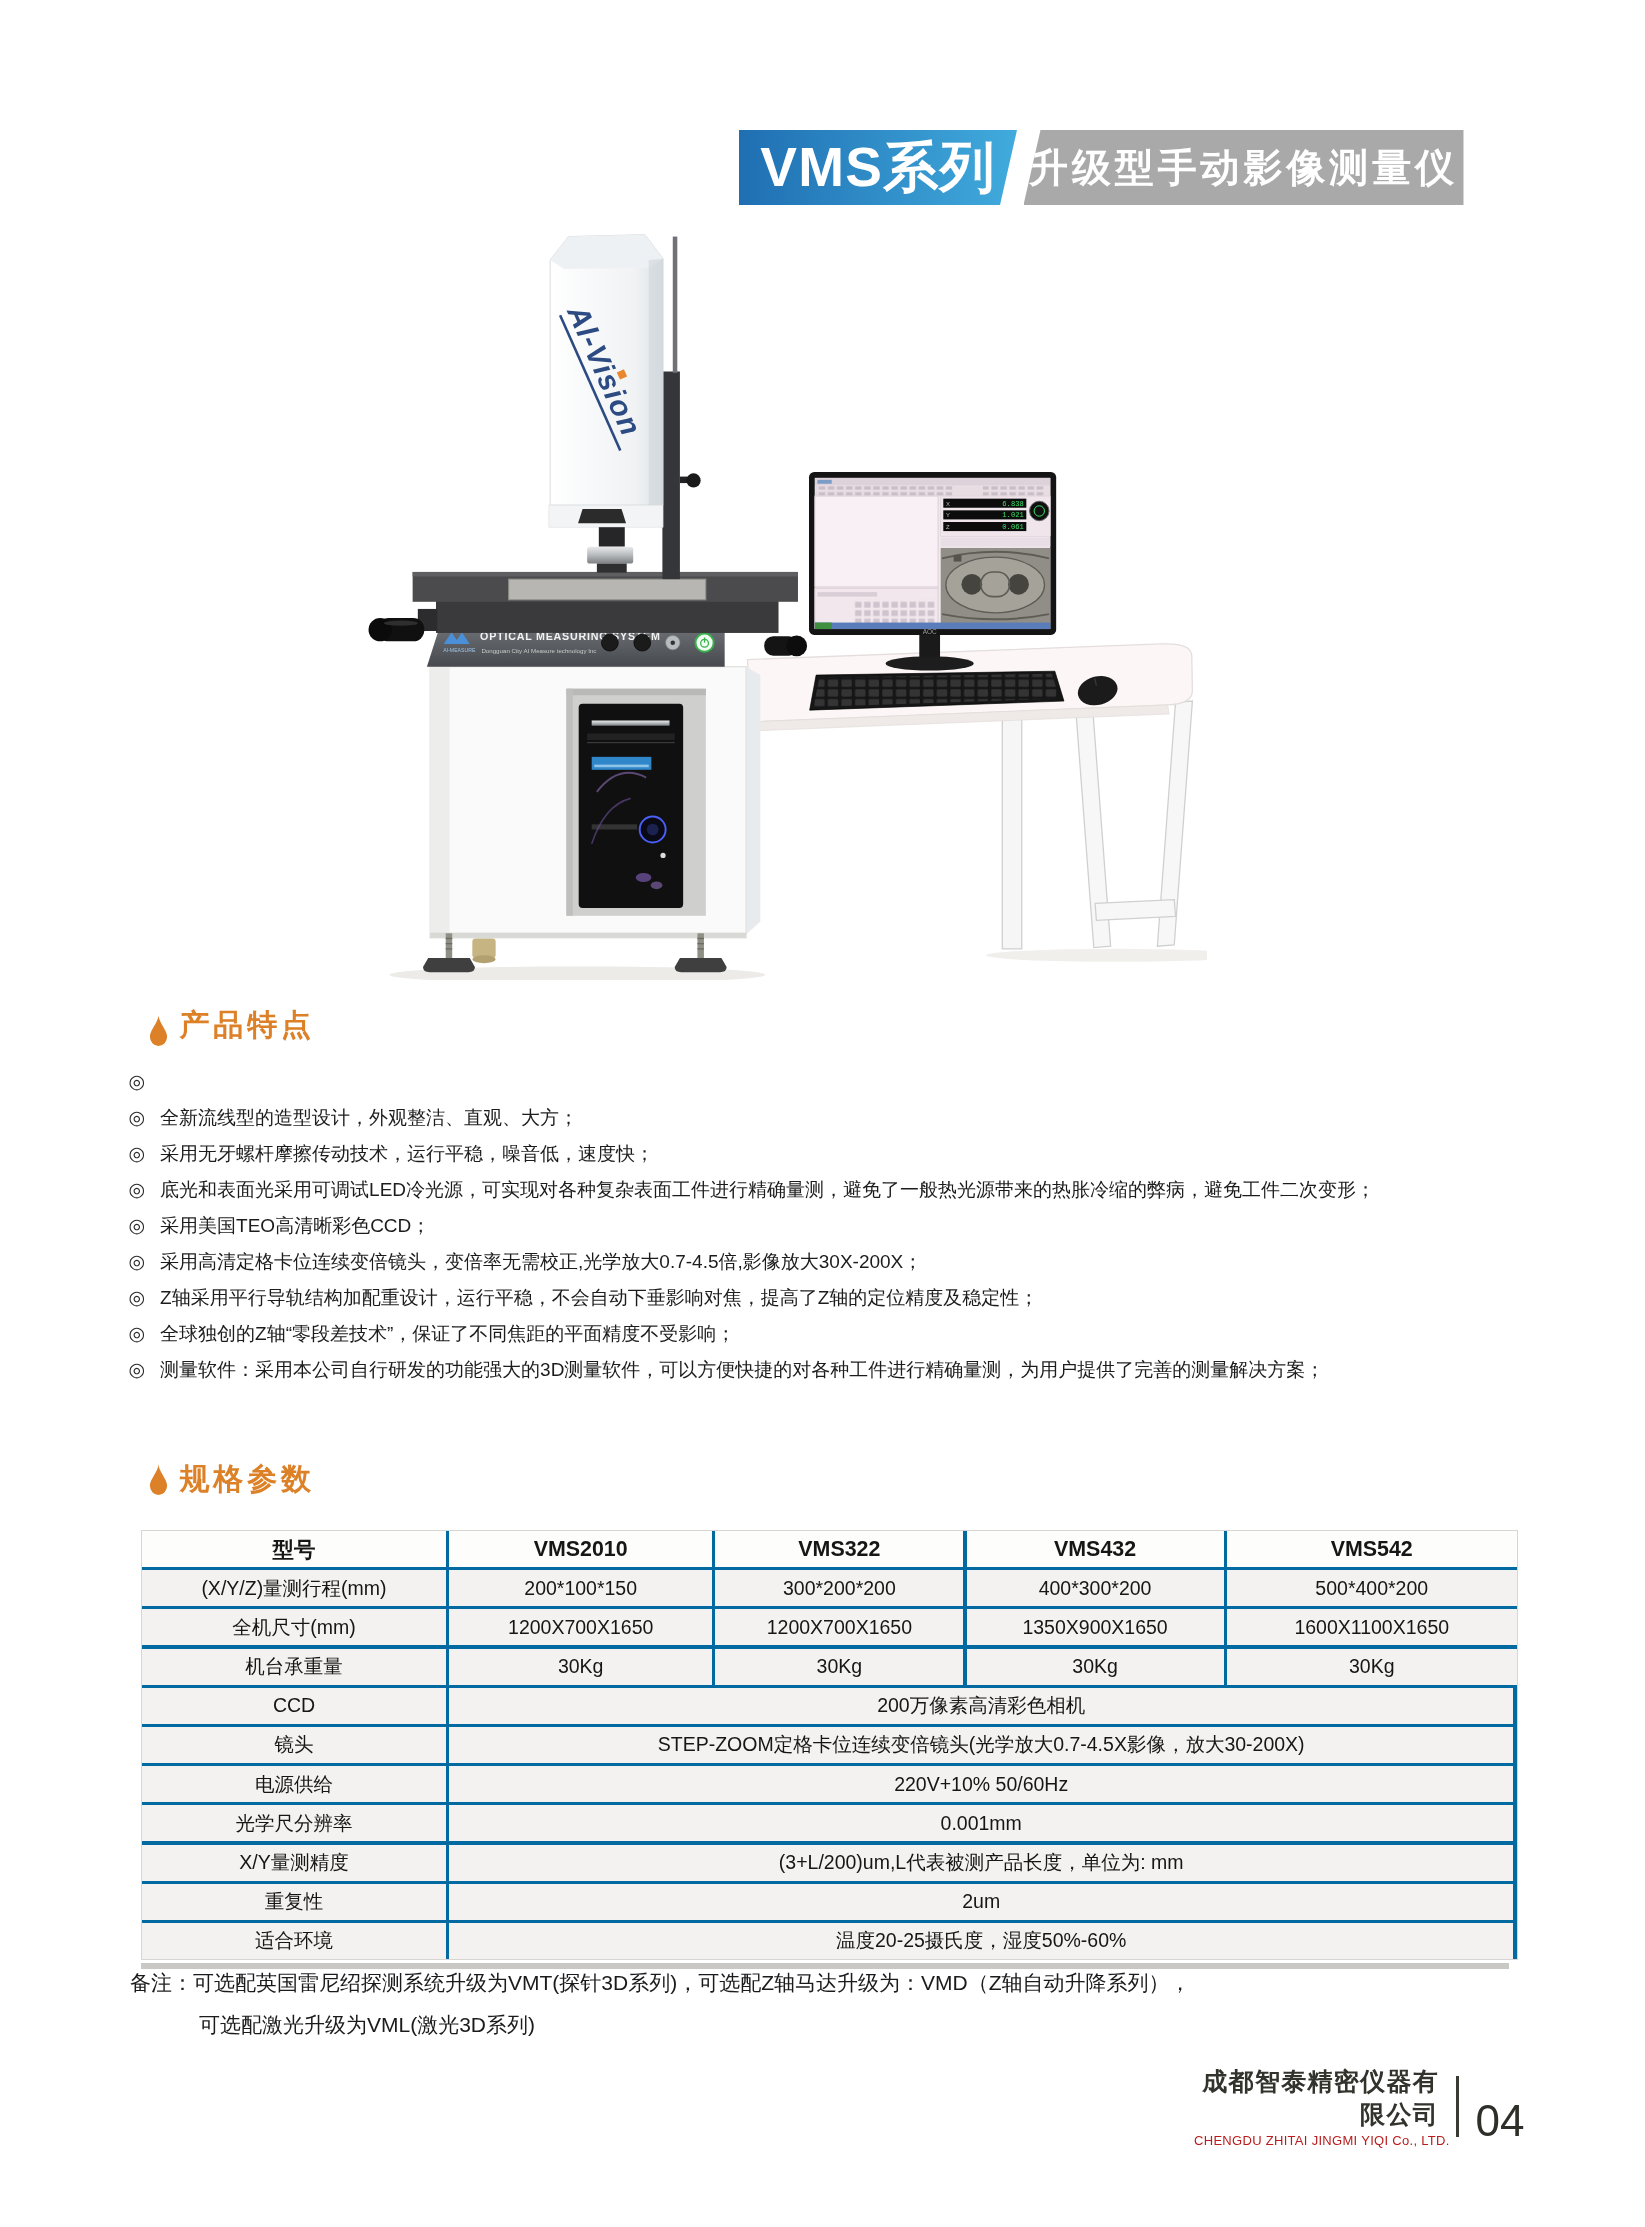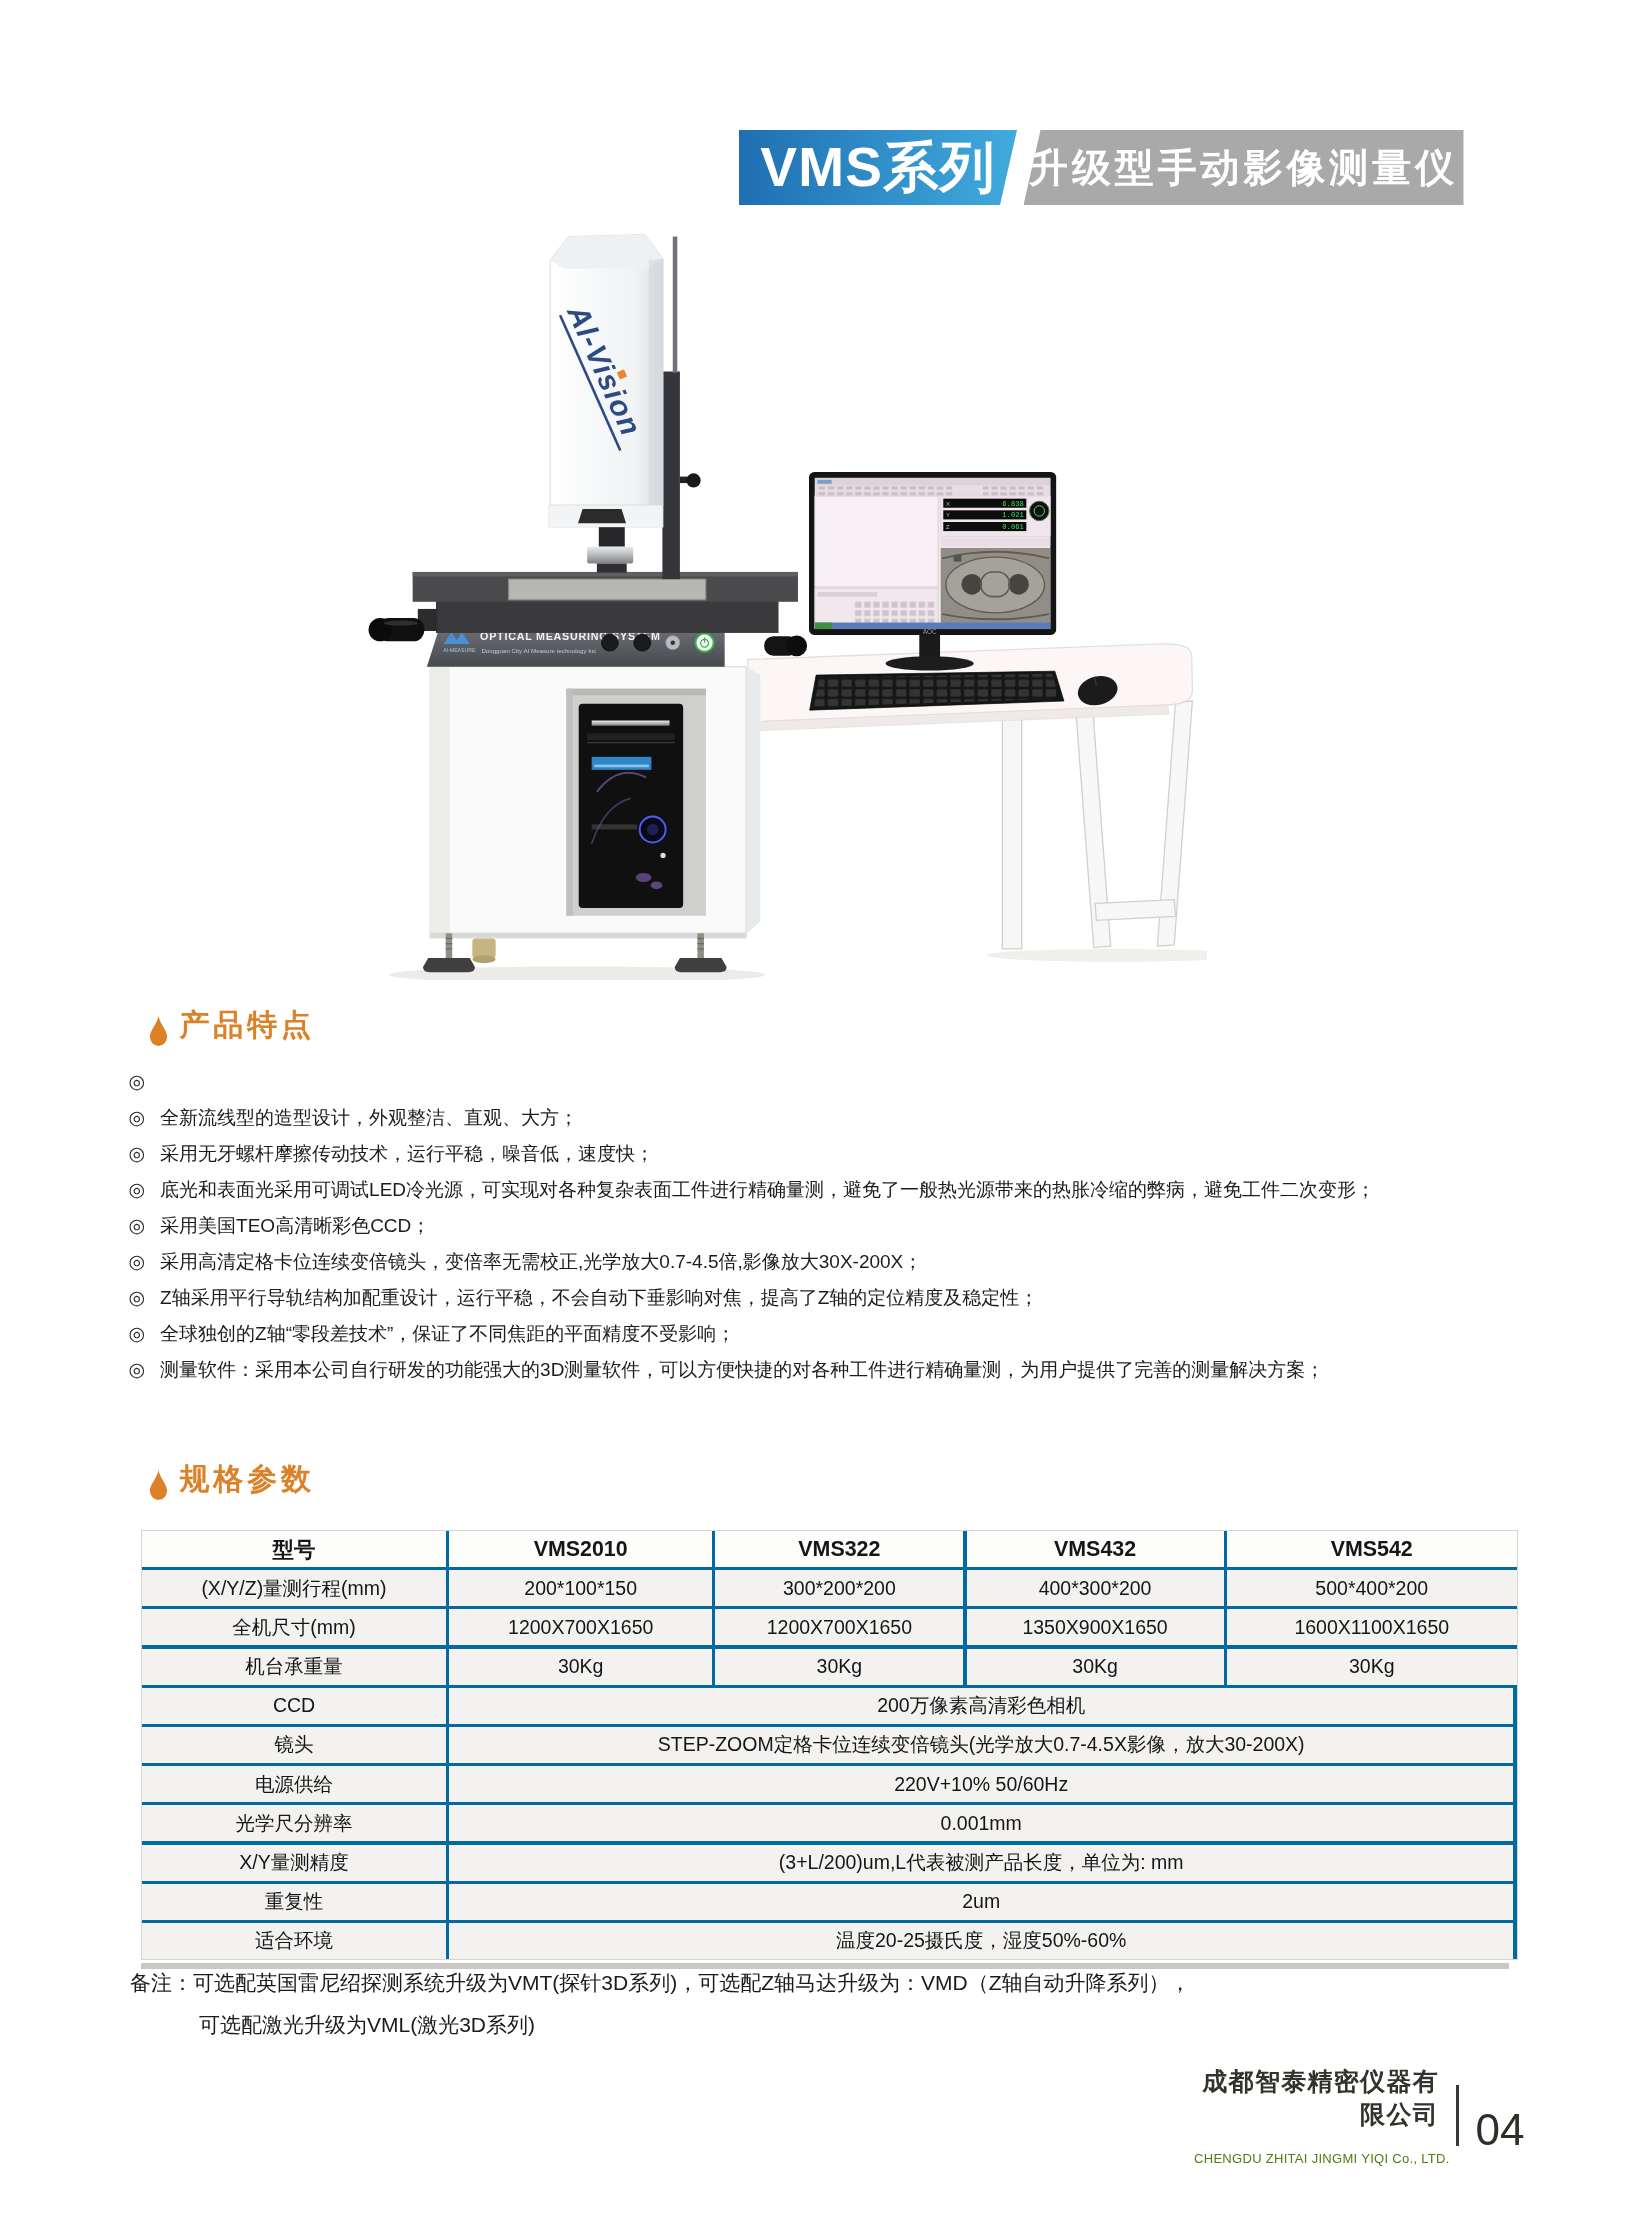--- a/index.html
+++ b/index.html
@@ -41,21 +41,21 @@
   .table-shadow{width:1368px;height:5.8px;background:#cac8c5;margin-top:3.2px;}
 
   
   .notes{position:absolute;left:130px;top:1969px;font-size:21px;color:#1b1b1b;}
   .note-line2{margin-left:69px;margin-top:14.3px;}
 
   
   .footer{position:absolute;left:1194px;top:2065px;display:flex;align-items:center;gap:17px;}
   .company{width:245px;text-align:right;}
   .company-cn{font-size:25px;font-weight:bold;letter-spacing:1.3px;color:#33332d;}
-  .company-en{font-size:13px;color:#4d7c0f;margin-top:20px;letter-spacing:0.3px;white-space:nowrap;}
+  .company-en{font-size:13px;color:#b91c1c;margin-top:2px;letter-spacing:0.3px;white-space:nowrap;}
   .fdivider{width:2.6px;height:61px;background:#3a3a34;}
   .pagenum{font-size:44px;line-height:1;color:#2f2f2a;margin-top:29px;}
 
   
   .photo{position:absolute;left:363px;top:221px;width:844px;height:759px;margin:0;}
 </style>
 </head>
 <body>
 
 <div class="page">
@@ -305,21 +305,21 @@
           <span class="ftext">全球独创的Z轴“零段差技术”，保证了不同焦距的平面精度不受影响；</span>
         </div>
         <div class="feat">
           <span class="bullet">◎</span>
           <span class="ftext">测量软件：采用本公司自行研发的功能强大的3D测量软件，可以方便快捷的对各种工件进行精确量测，为用户提供了完善的测量解决方案；</span>
         </div>
       </div>
   </section>
 
   <section>
-    <div class="sec-head" style="top:1459px;align-items:flex-end;">
+    <div class="sec-head" style="top:1459px;">
       <svg class="drop" viewBox="0 0 24 36">
         <path d="M12 0 C12 8 2 18 2 25 a10 11 0 0 0 20 0 C22 18 12 8 12 0 Z" fill="#dc8127"></path>
       </svg>
       <h2>规格参数</h2>
     </div>
     <div class="specs-wrap">
       <div class="spec-table" id="spec-table">
           <div class="trow thead">
             <div class="cell head">型号</div>
             <div class="cell head">VMS2010</div>

